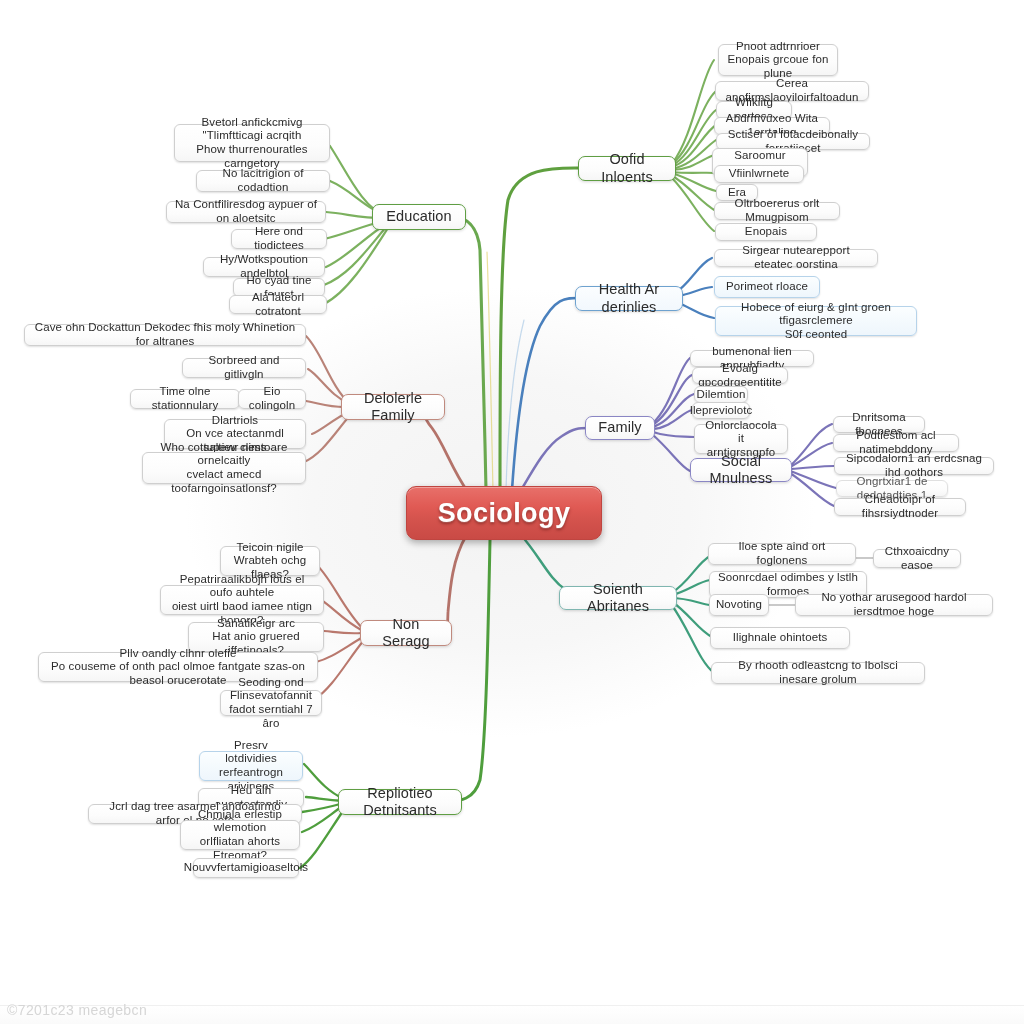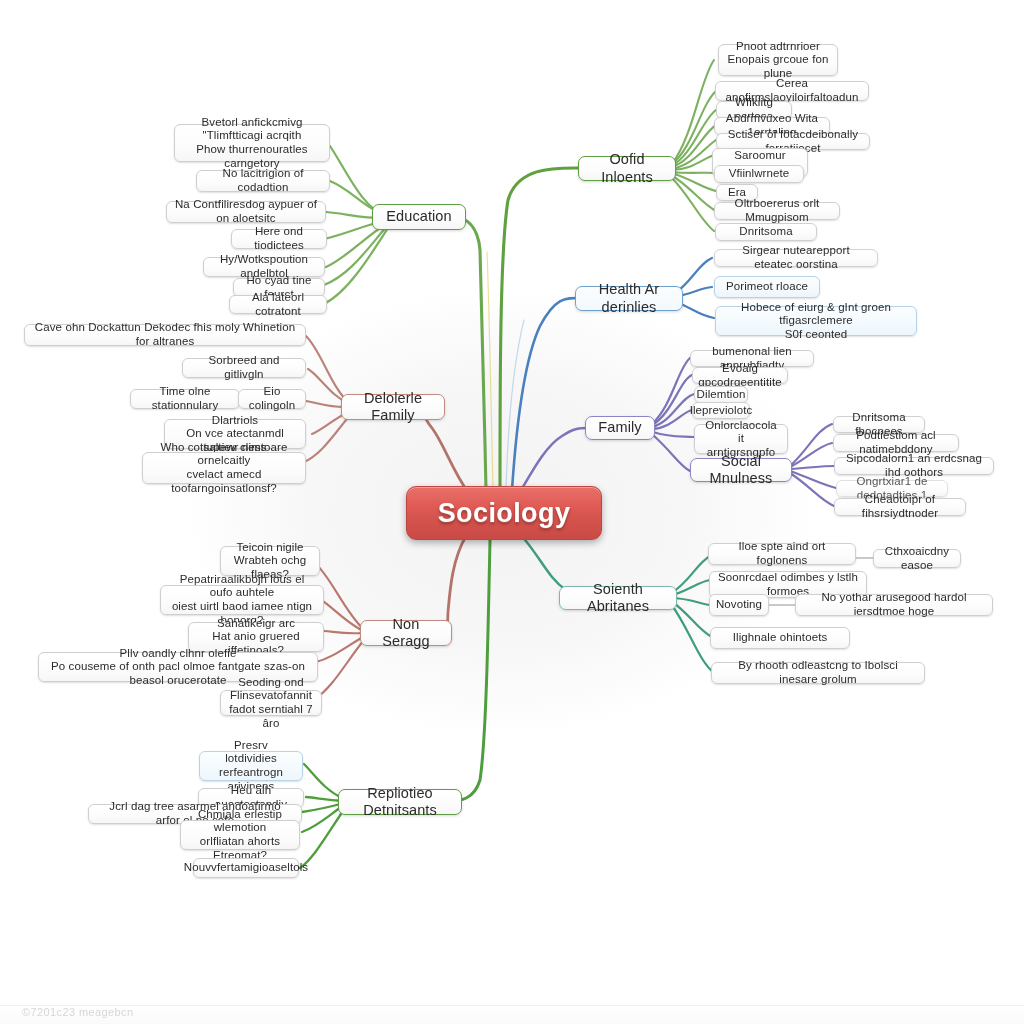--- a/index.html
+++ b/index.html
@@ -75,22 +75,22 @@
   }
   #central span{
     color:#ffffff;
     font-size:27px;
     font-weight:bold;
     letter-spacing:.4px;
     text-shadow:0 2px 3px rgba(90,20,16,.55), 0 1px 0 rgba(255,255,255,.25);
   }
 
   #watermark{
-    position:absolute;left:22px;bottom:6px;
-    font-size:11px;color:#d6d6d6;
+    position:absolute;left:7px;bottom:6px;
+    font-size:14px;color:#d6d6d6;
     letter-spacing:.4px;
     filter:blur(.4px);
     user-select:none;
   }
   #basebar{
     position:absolute;left:0;bottom:0;width:1024px;height:18px;
     background:linear-gradient(180deg,rgba(250,250,250,0) 0%,#fafafa 100%);
     border-top:1px solid #f0f0f0;
   }
 </style>
@@ -268,21 +268,21 @@
   <div class="node leaf" style="left:718px;top:44px;width:120px;height:32px;">Pnoot adtrnrioer
 Enopais grcoue fon plune</div>
   <div class="node leaf" style="left:715px;top:81px;width:154px;height:20px;">Cerea anofirmslaoyiloirfaltoadun</div>
   <div class="node leaf" style="left:716px;top:101px;width:76px;height:18px;">Wfikiitg ocrtosa</div>
   <div class="node leaf" style="left:714px;top:117px;width:116px;height:18px;">Abdrmvuxeo Wita 1errtaling</div>
   <div class="node leaf" style="left:716px;top:133px;width:154px;height:17px;">Sctiser of  fotacdeibonally forratiiocet</div>
   <div class="node leaf" style="left:712px;top:148px;width:96px;height:29px;">Saroomur llontrattos</div>
   <div class="node leaf" style="left:714px;top:165px;width:90px;height:18px;">Vfiinlwrnete</div>
   <div class="node leaf" style="left:716px;top:184px;width:42px;height:17px;">Era</div>
   <div class="node leaf" style="left:714px;top:202px;width:126px;height:18px;">Oltrboererus orlt Mmugpisom</div>
-  <div class="node leaf" style="left:715px;top:223px;width:102px;height:18px;">Dnritsoma</div>
+  <div class="node leaf" style="left:715px;top:223px;width:102px;height:18px;">Enopais</div>
 
   <div class="node leaf tint-plain" style="left:714px;top:249px;width:164px;height:18px;">Sirgear nutearepport eteatec oorstina</div>
   <div class="node leaf tint-blue" style="left:714px;top:276px;width:106px;height:22px;">Porimeot rloace</div>
   <div class="node leaf tint-blue" style="left:715px;top:306px;width:202px;height:30px;">Hobece of eiurg &amp; gInt groen tfigasrclemere
 S0f ceonted</div>
 
   <div class="node leaf" style="left:690px;top:350px;width:124px;height:17px;">bumenonal lien annrubfiadty</div>
   <div class="node leaf" style="left:692px;top:367px;width:96px;height:17px;">Evoaig gpcodrgeentitite</div>
   <div class="node leaf" style="left:694px;top:386px;width:54px;height:17px;">Dilemtion</div>
   <div class="node leaf" style="left:692px;top:402px;width:58px;height:17px;">Ilepreviolotc</div>

